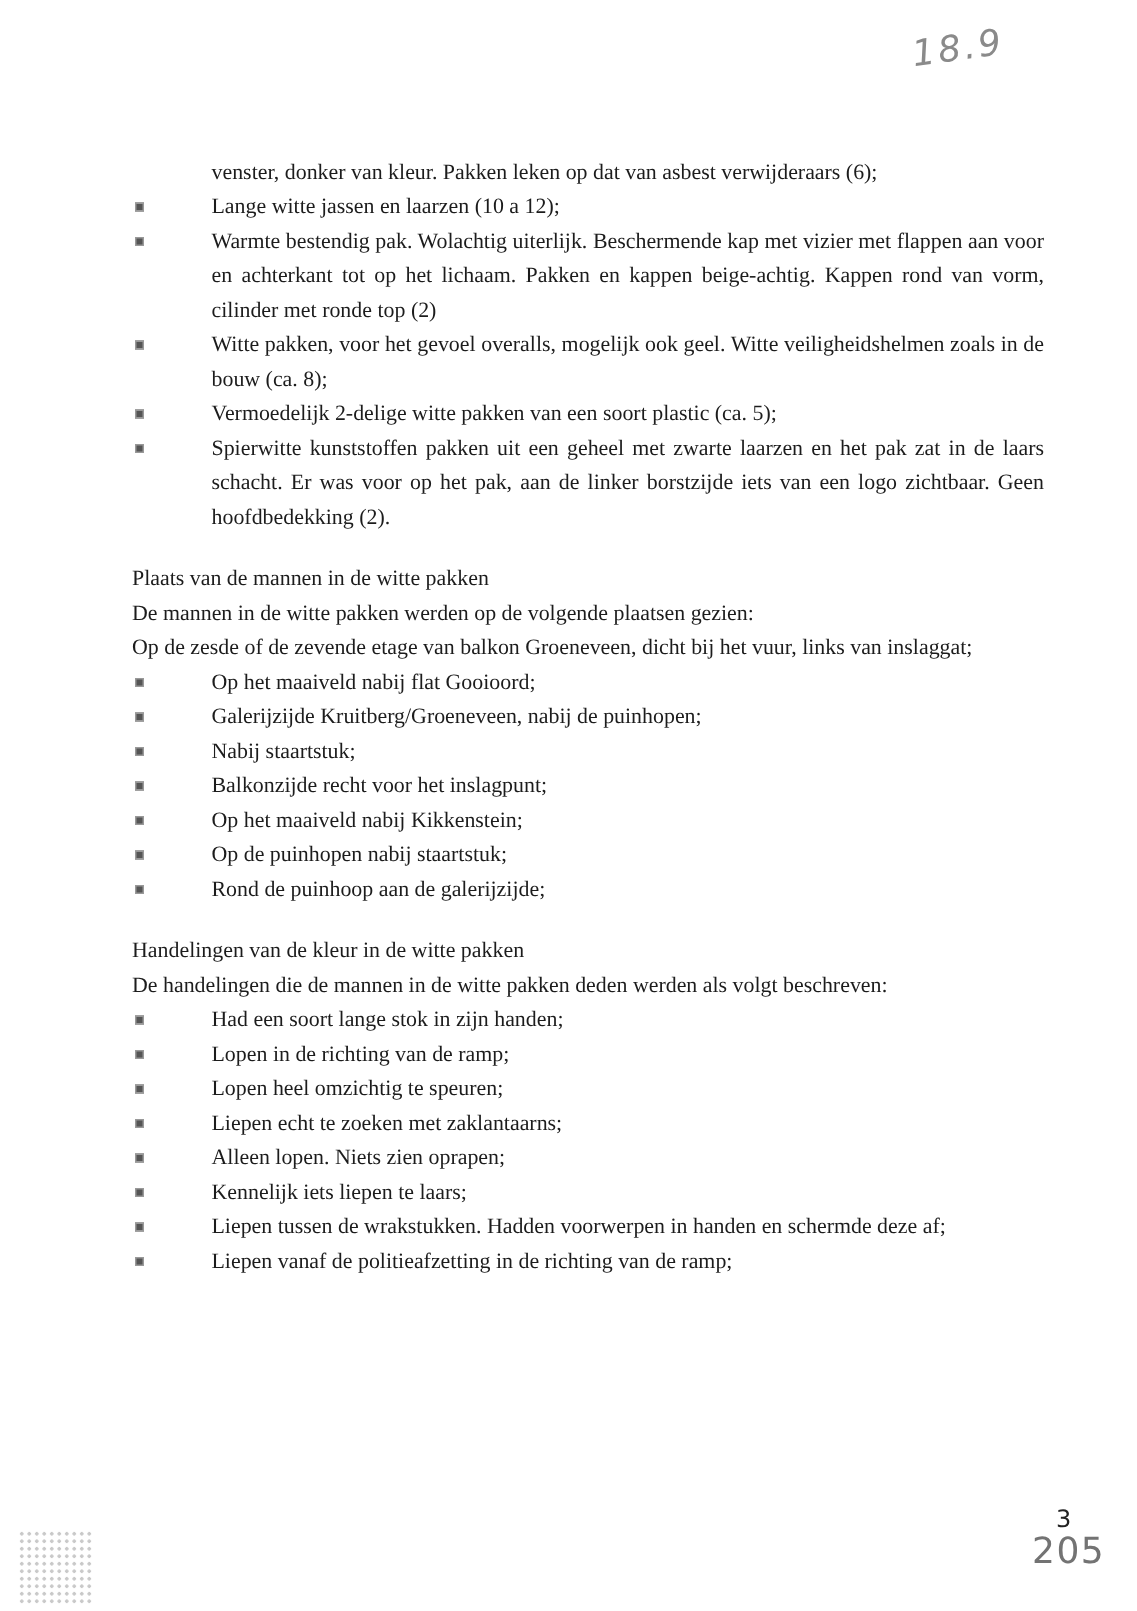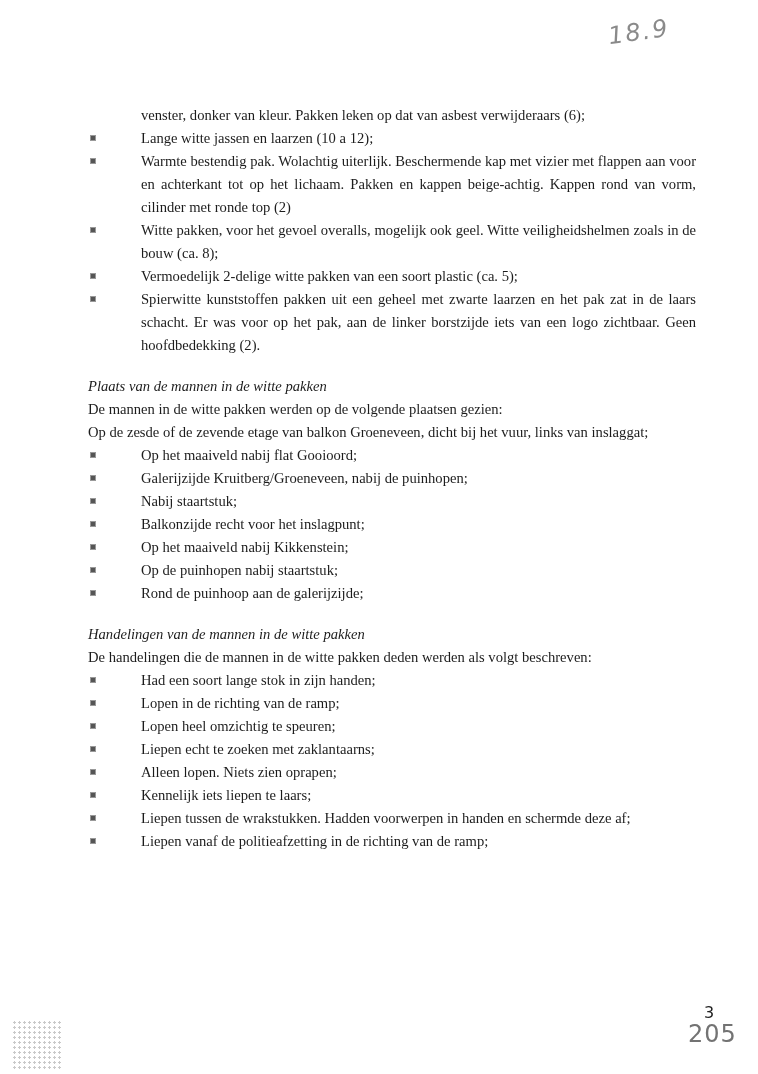--- a/index.html
+++ b/index.html
@@ -15,21 +15,21 @@
     .content { position: absolute; left: 88px; top: 104px; width: 608px; font-size: 14.6px; line-height: 23px; }
     .line { white-space: nowrap; }
     .indent { padding-left: 53px; }
     .bullet { position: relative; padding-left: 53px; text-align: justify; }
     .bullet .marker {
       position: absolute; left: 2px; top: 8px; width: 6px; height: 6px;
       background: #555; border: 1px solid #999; box-sizing: border-box;
     }
     .just { text-align: justify; text-align-last: left; }
     .spacer { height: 18px; }
-    .heading { font-style: italic; }
+    .heading { }
     .page-num { position: absolute; left: 704px; top: 1003px; font-size: 16px; font-family: "DejaVu Sans", sans-serif; color: #222; }
     .stamp-num { position: absolute; left: 688px; top: 1020px; font-size: 24px; font-family: "DejaVu Sans", sans-serif; color: #737373; letter-spacing: 1px; }
     .speckle {
       position: absolute; left: 12px; top: 1020px; width: 50px; height: 50px;
       background-image: radial-gradient(#bbb 1px, transparent 1.2px);
       background-size: 5px 5px; opacity: 0.8;
     }
   </style>
 </head>
 <body>
@@ -59,21 +59,21 @@
       <div class="bullet line"><span class="marker"></span><span>Nabij staartstuk;</span></div>
       <div class="bullet line"><span class="marker"></span><span>Balkonzijde recht voor het inslagpunt;</span></div>
       <div class="bullet line"><span class="marker"></span><span>Op het maaiveld nabij Kikkenstein;</span></div>
       <div class="bullet line"><span class="marker"></span><span>Op de puinhopen nabij staartstuk;</span></div>
       <div class="bullet line"><span class="marker"></span><span>Rond de puinhoop aan de galerijzijde;</span></div>
     </div>
 
     <div class="spacer"></div>
 
     <div>
-      <div class="heading line">Handelingen van de mannen in de witte pakken</div>
+      <div class="heading line">Handelingen van de kleur in de witte pakken</div>
       <div class="line">De handelingen die de mannen in de witte pakken deden werden als volgt beschreven:</div>
       <div class="bullet line"><span class="marker"></span><span>Had een soort lange stok in zijn handen;</span></div>
       <div class="bullet line"><span class="marker"></span><span>Lopen in de richting van de ramp;</span></div>
       <div class="bullet line"><span class="marker"></span><span>Lopen heel omzichtig te speuren;</span></div>
       <div class="bullet line"><span class="marker"></span><span>Liepen echt te zoeken met zaklantaarns;</span></div>
       <div class="bullet line"><span class="marker"></span><span>Alleen lopen. Niets zien oprapen;</span></div>
       <div class="bullet line"><span class="marker"></span><span>Kennelijk iets liepen te laars;</span></div>
       <div class="bullet line"><span class="marker"></span><span>Liepen tussen de wrakstukken. Hadden voorwerpen in handen en schermde deze af;</span></div>
       <div class="bullet line"><span class="marker"></span><span>Liepen vanaf de politieafzetting in de richting van de ramp;</span></div>
     </div>

